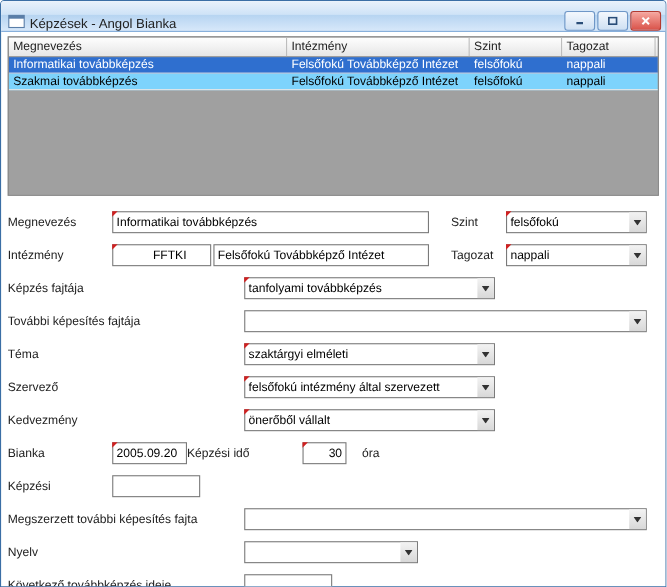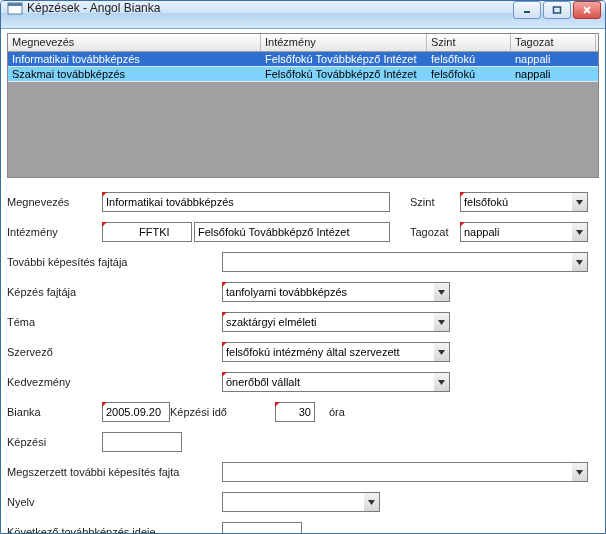--- a/index.html
+++ b/index.html
@@ -18,21 +18,21 @@
     border: 1px solid #3a6ea5;
     background: #fff;
     position: relative;
     border-radius: 4px 4px 0 0;
     overflow: hidden;
   }
   .titlebar {
     height: 28px;
     background: linear-gradient(to bottom, #e8f1fb 0%, #cfe3f7 45%, #b6d4f1 46%, #d7e8fa 100%);
     display: flex;
-    align-items: flex-start;
+    align-items: flex-end;
     padding: 0 4px 0 6px;
     border-bottom: 1px solid #7aa7d7;
   }
   .title-icon {
     width: 16px; height: 16px;
     margin-right: 4px;
     display: inline-flex; align-items:center; justify-content:center;
   }
   .title-text {
     color: #222;
@@ -216,46 +216,46 @@
             <span class="arrow">
                 <svg viewBox="0 0 7 5">
                   <path d="M0 0 L7 0 L3.5 5 Z" fill="#333"></path>
                 </svg>
               </span>
           </div>
         </span>
       </div>
 
       <div class="row">
+        <span class="lbl" style="width:215px">Képzés fajtája</span>
+        <span class="req" style="width:228px">
+          <div class="select" style="width:100%">
+            <span class="val">tanfolyami továbbképzés</span>
+            <span class="arrow">
+                <svg viewBox="0 0 7 5">
+                  <path d="M0 0 L7 0 L3.5 5 Z" fill="#333"></path>
+                </svg>
+              </span>
+          </div>
+        </span>
+      </div>
+
+      <div class="row">
         <span class="lbl" style="width:215px">További képesítés fajtája</span>
         <div class="select" style="width:366px">
           <span class="val"></span>
           <span class="arrow">
               <svg viewBox="0 0 7 5">
                 <path d="M0 0 L7 0 L3.5 5 Z" fill="#333"></path>
               </svg>
             </span>
         </div>
       </div>
 
       <div class="row">
-        <span class="lbl" style="width:215px">Képzés fajtája</span>
-        <span class="req" style="width:228px">
-          <div class="select" style="width:100%">
-            <span class="val">tanfolyami továbbképzés</span>
-            <span class="arrow">
-                <svg viewBox="0 0 7 5">
-                  <path d="M0 0 L7 0 L3.5 5 Z" fill="#333"></path>
-                </svg>
-              </span>
-          </div>
-        </span>
-      </div>
-
-      <div class="row">
         <span class="lbl" style="width:215px">Téma</span>
         <span class="req" style="width:228px">
           <div class="select" style="width:100%">
             <span class="val">szaktárgyi elméleti</span>
             <span class="arrow">
                 <svg viewBox="0 0 7 5">
                   <path d="M0 0 L7 0 L3.5 5 Z" fill="#333"></path>
                 </svg>
               </span>
           </div>

